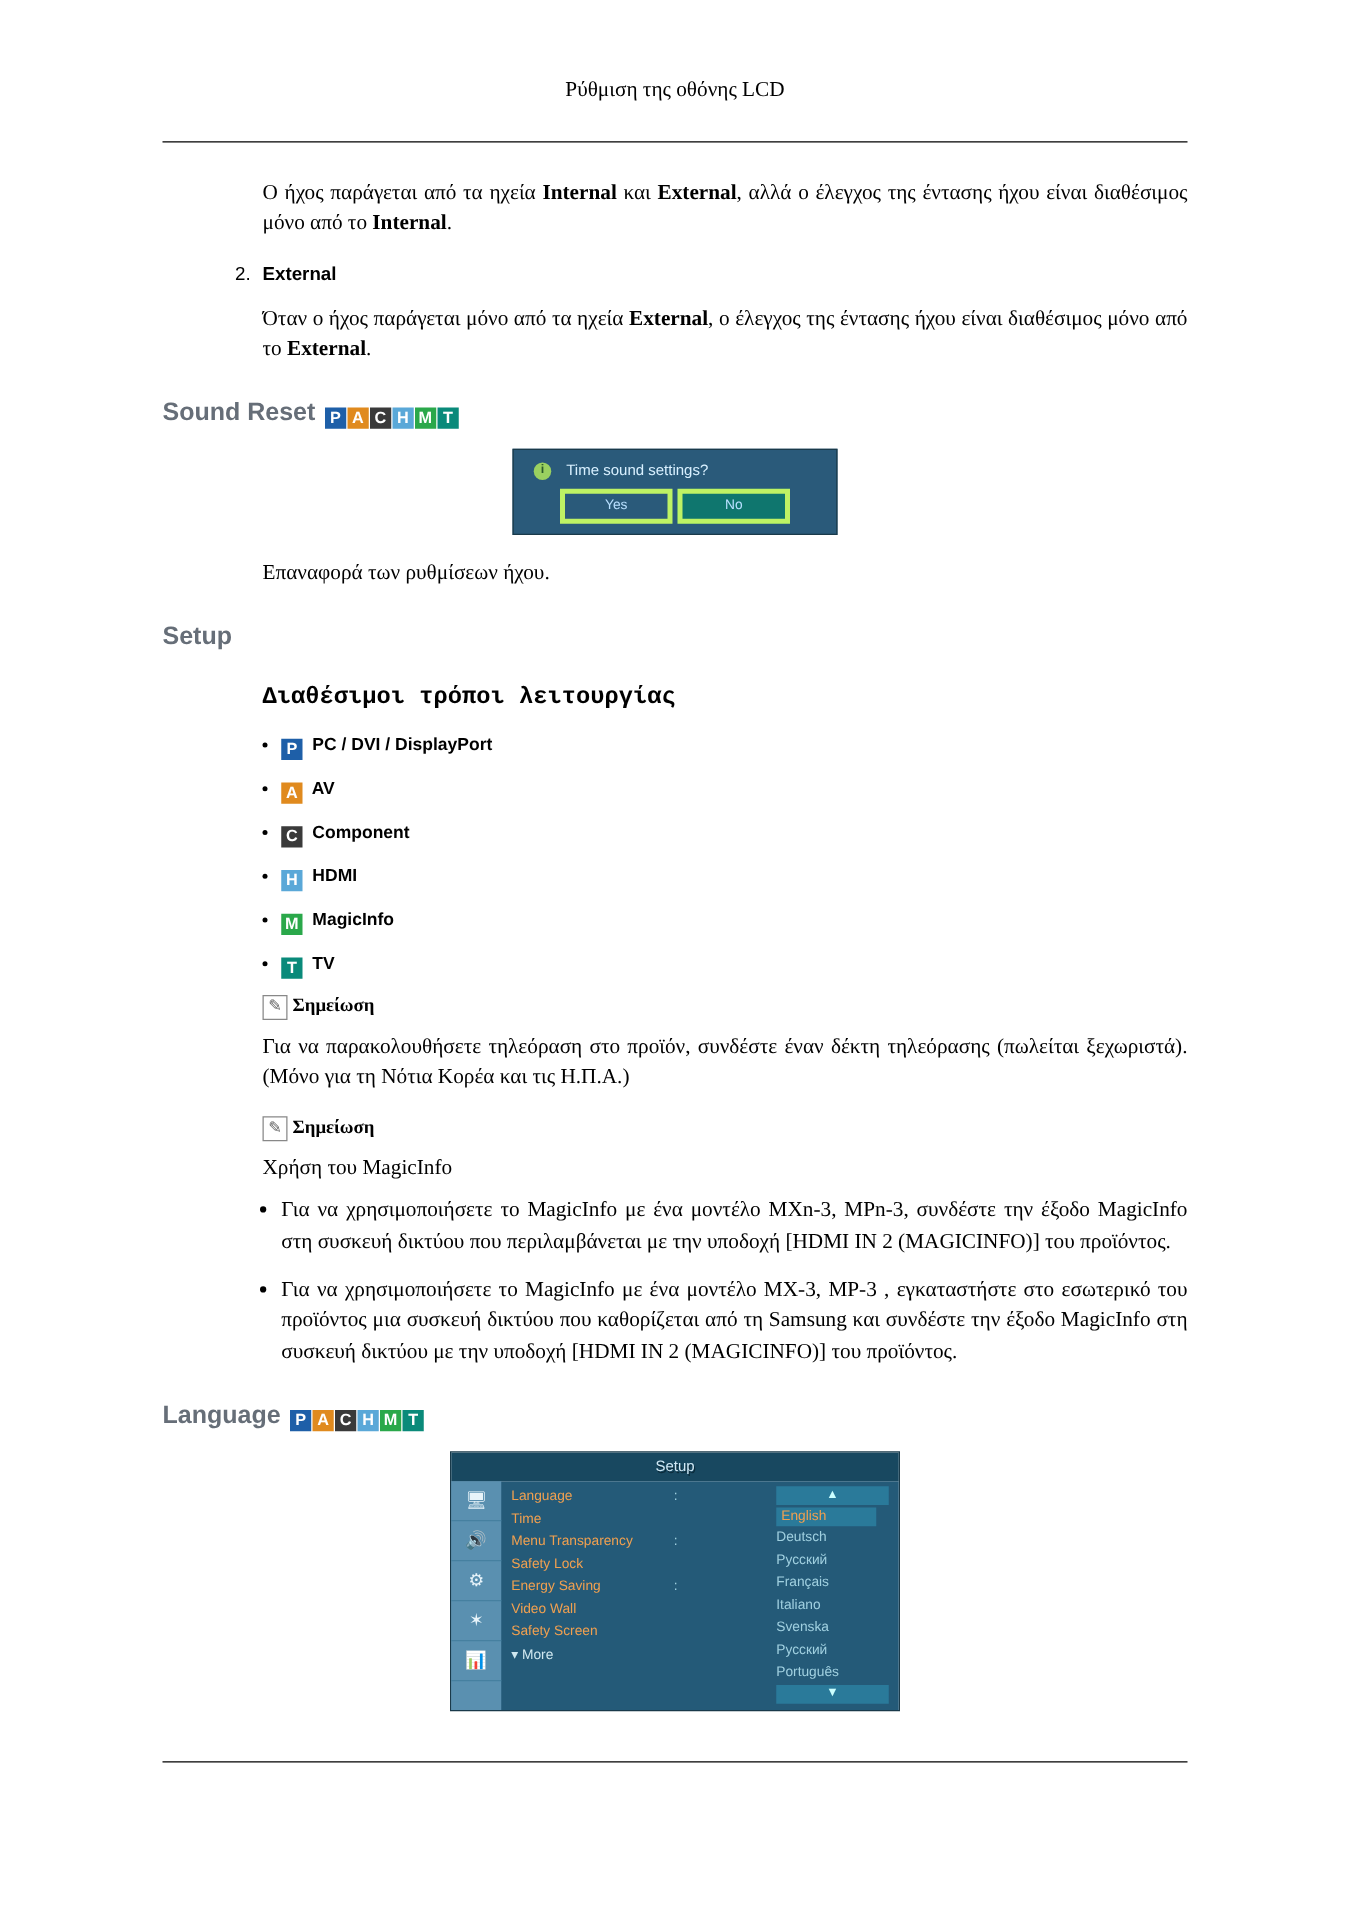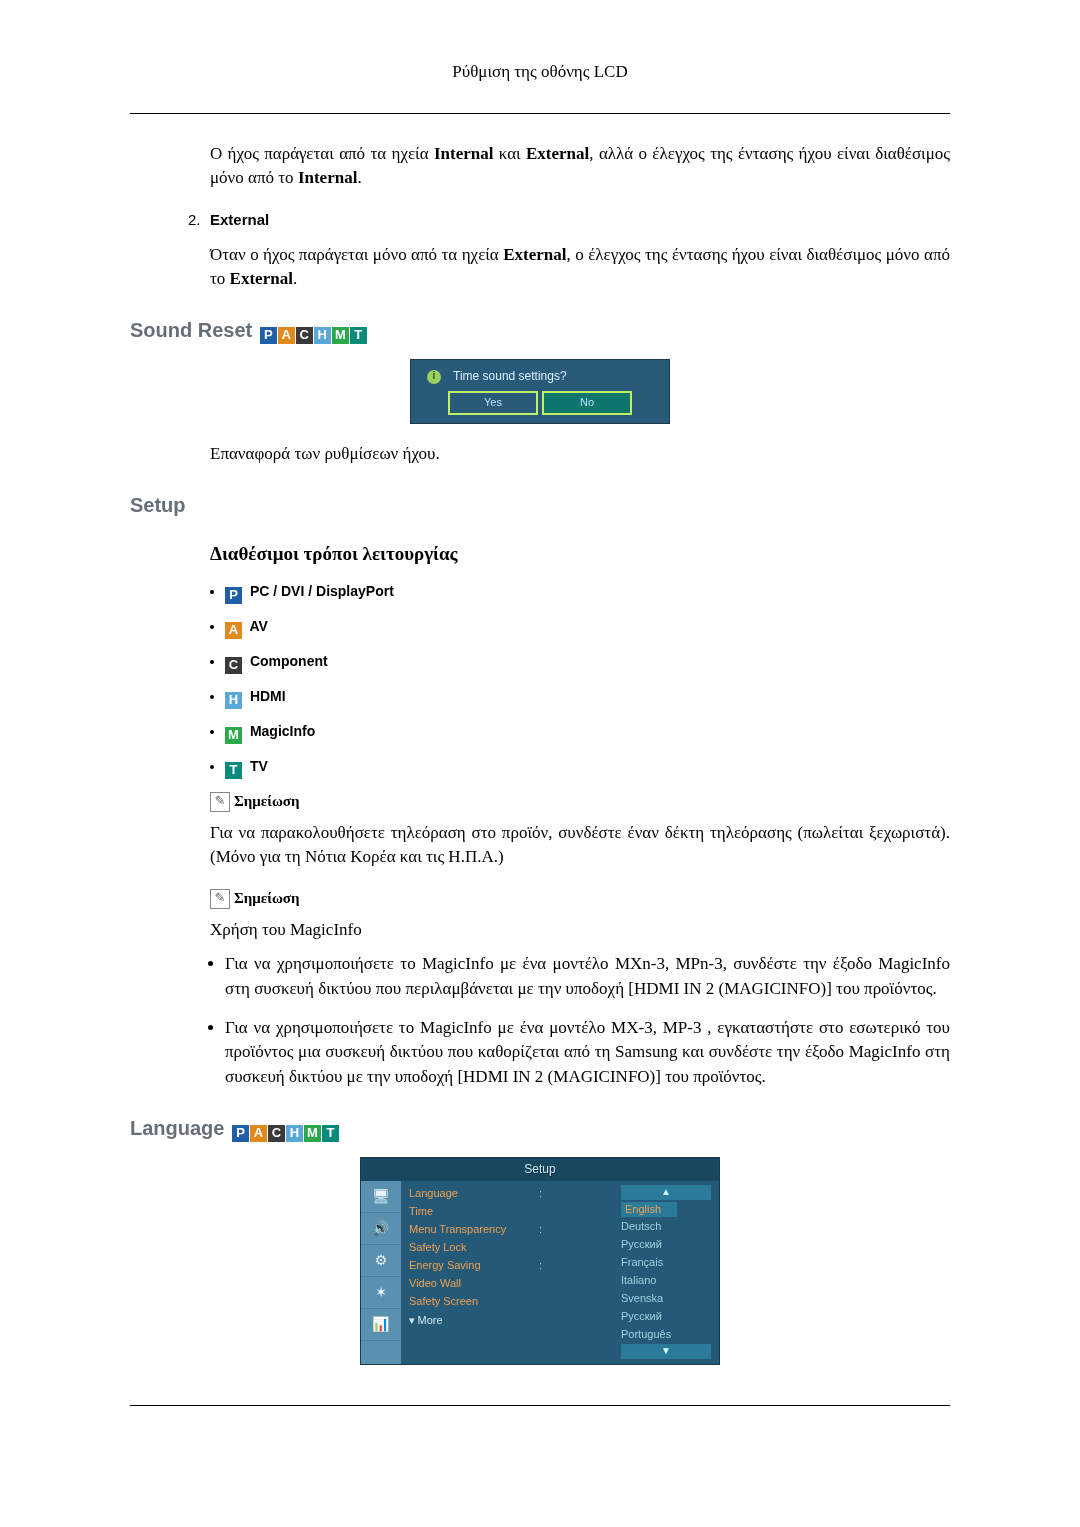--- a/index.html
+++ b/index.html
@@ -27,21 +27,21 @@
   .bold { font-weight: bold; }
   .section-h2 {
     font-family: Arial, sans-serif;
     font-weight: bold;
     font-size: 20px;
     color: #666e78;
     margin-top: 24px;
     margin-bottom: 14px;
   }
   .section-h3 {
-    font-family: Liberation Serif, serif;
+    font-family: Liberation Mono, monospace;
     font-weight: bold;
     font-size: 19px;
     margin-left: 80px;
     margin-top: 20px;
     margin-bottom: 14px;
   }
   .badge-row { display: inline-flex; gap: 1px; vertical-align: -2px; margin-left: 2px; }
   .badge {
     display: inline-flex;
     width: 17px; height: 17px;
@@ -72,21 +72,21 @@
   }
   .dialog-q { display: flex; align-items: center; gap: 12px; margin-bottom: 6px; padding-left: 6px;}
   .info-circle {
     width: 14px; height: 14px; border-radius: 50%;
     background: #9ad060; color: #2a5a2a;
     display: inline-flex; align-items: center; justify-content: center;
     font-weight: bold; font-size: 10px;
   }
   .dialog-btns { display: flex; gap: 4px; justify-content: center; }
   .dialog-btns div {
-    border: 2px solid #bef264; padding: 2px 0;
+    border: 4px solid #bef264; padding: 2px 0;
     width: 90px; text-align: center;
     color: #b8e0ff; font-size: 11px;
   }
   .dialog-btns .sel { background: #0f766e; }
   .mode-list { margin-left: 95px; }
   .mode-list li {
     list-style: disc;
     margin-bottom: 12px;
     font-family: Arial, sans-serif;
     font-size: 14px;
@@ -125,21 +125,21 @@
   .sf-icons div {
     height: 32px; border-bottom: 1px solid #4680a0;
     display: flex; align-items: center; justify-content: center;
     color: #e8f4fa; font-size: 14px;
   }
   .sf-menu { flex: 1; padding: 4px 8px; }
   .sf-arrow { background: #2a7a9a; text-align: center; color: #cff; font-size: 10px; margin-bottom: 1px;}
   .sf-row { display: flex; color: #f0a050; padding: 1px 0; font-size: 11px;}
   .sf-row .l { width: 130px; }
   .sf-row .r { color: #a0d0e0; }
-  .sf-row .sel { background: #2a7a9a; display:inline-block; width: 56px; padding: 0 4px;}
+  .sf-row .sel { background: #2a7a9a; display:inline-block; width: 80px; padding: 0 4px;}
   .sf-more { color: #d0e8f0; font-size: 11px; padding: 2px 0;}
   .sf-footer {
     background: #1a4a62; display: flex; justify-content: space-around;
     padding: 3px 0; font-size: 10px; color: #6aa8c8;
   }
   .sf-footer span b { color: #e8a040; }
 </style>
 </head>
 <body>
 

